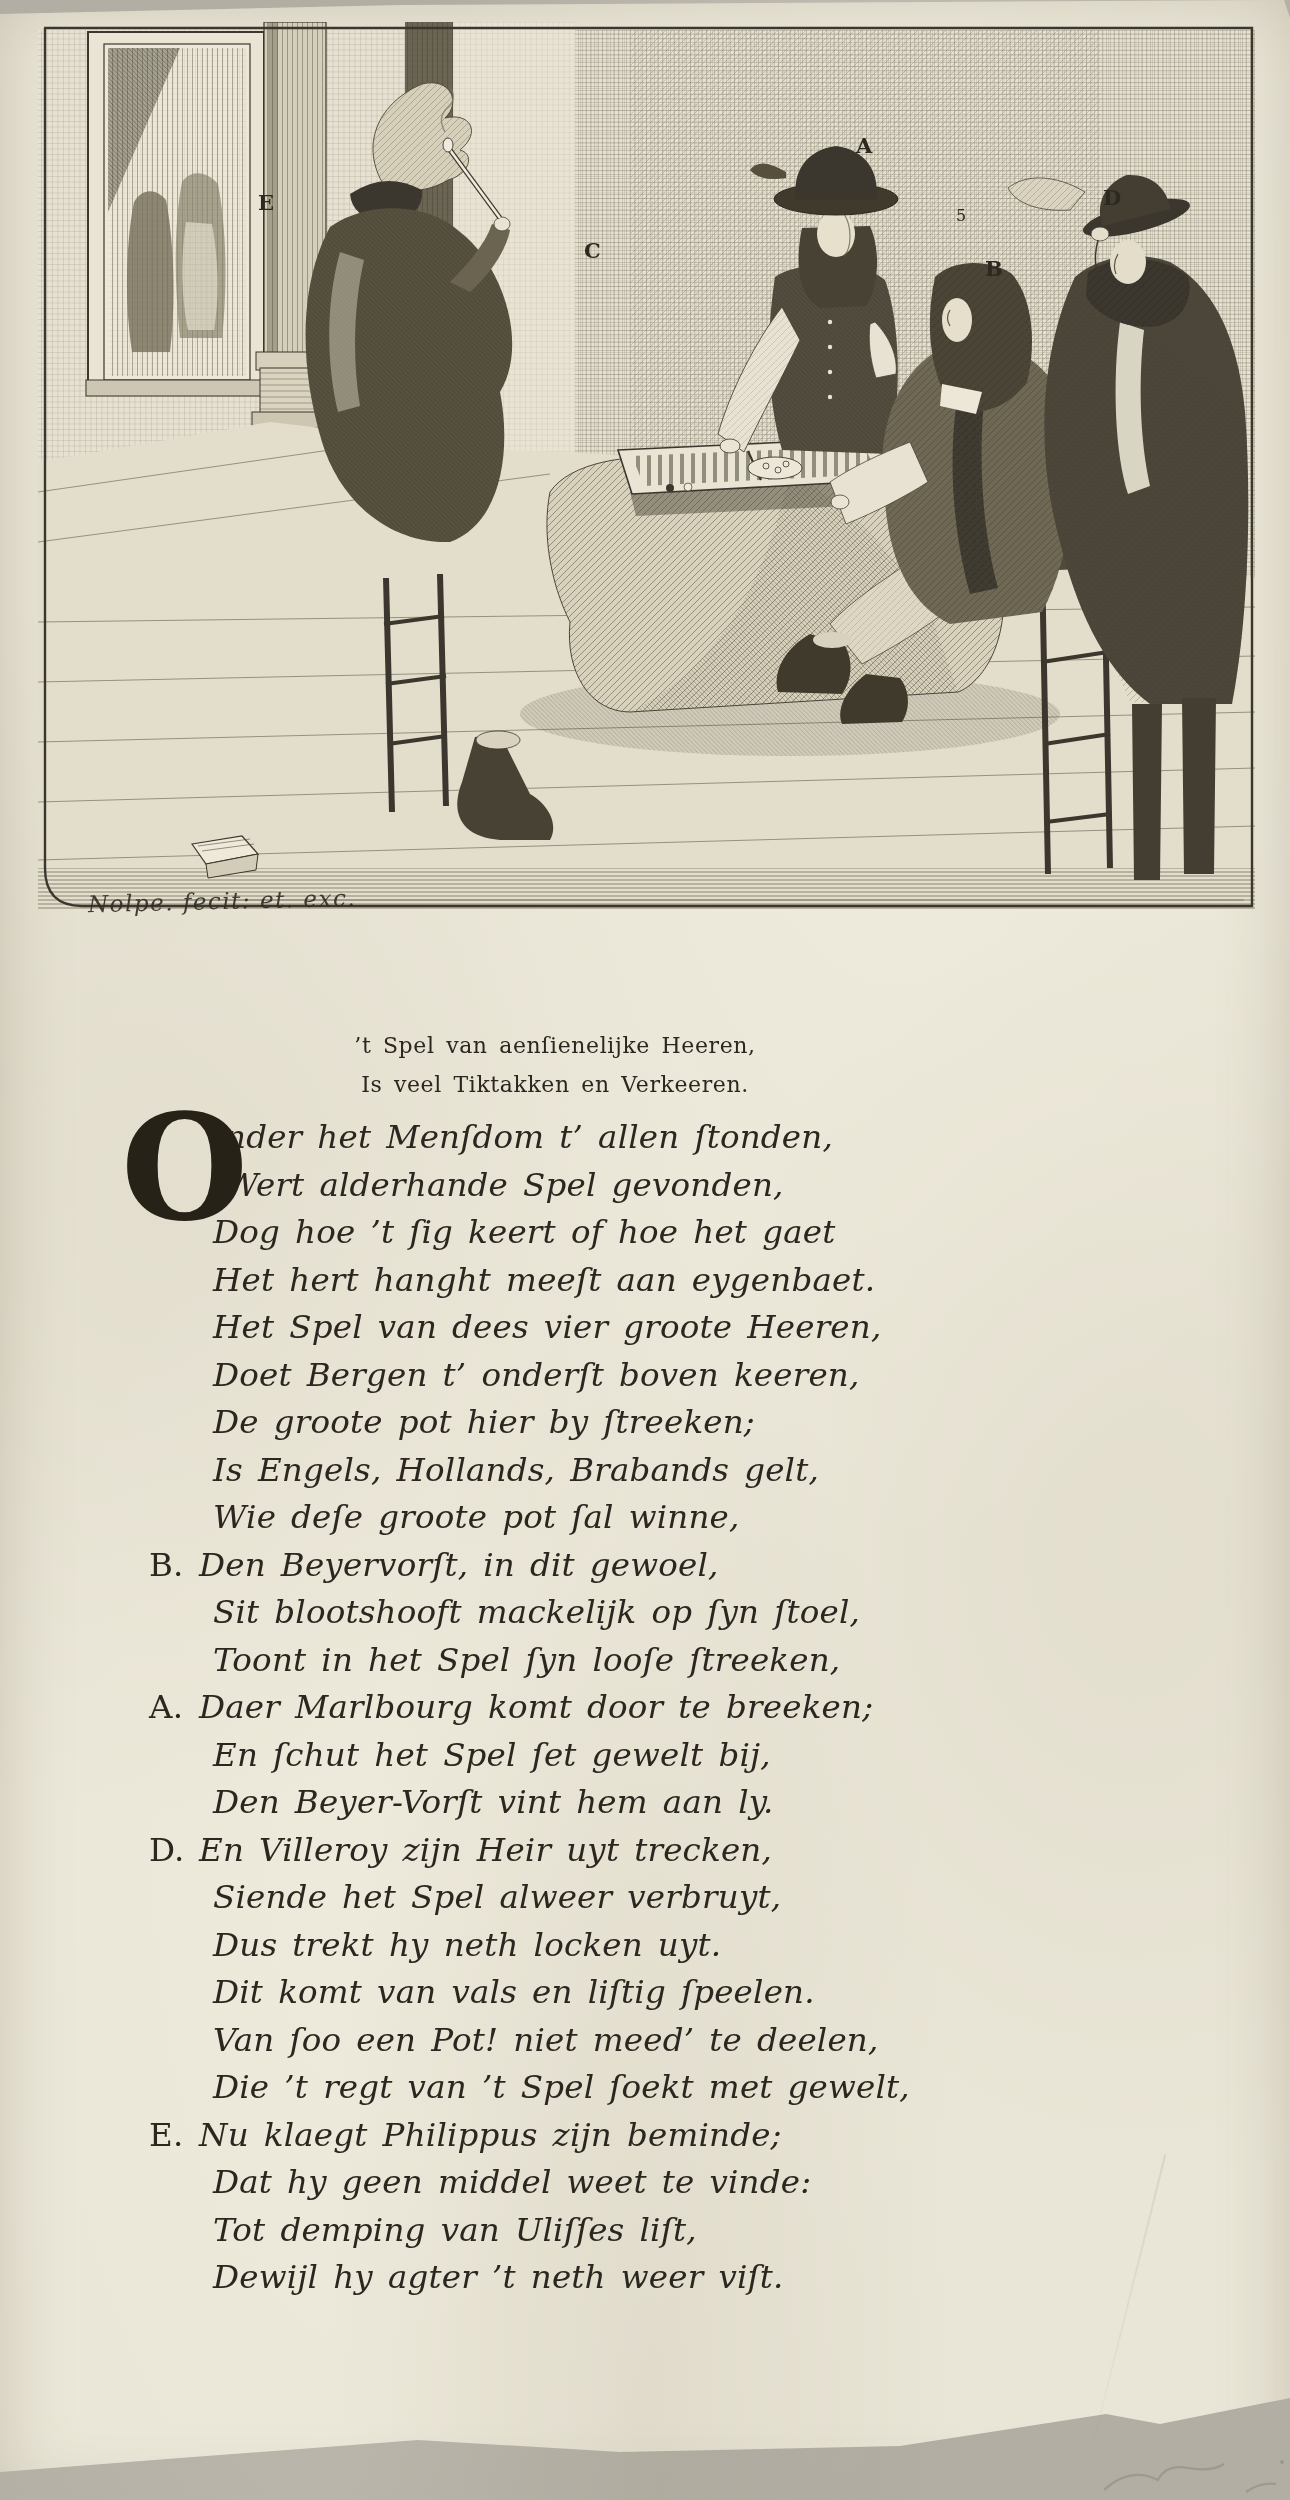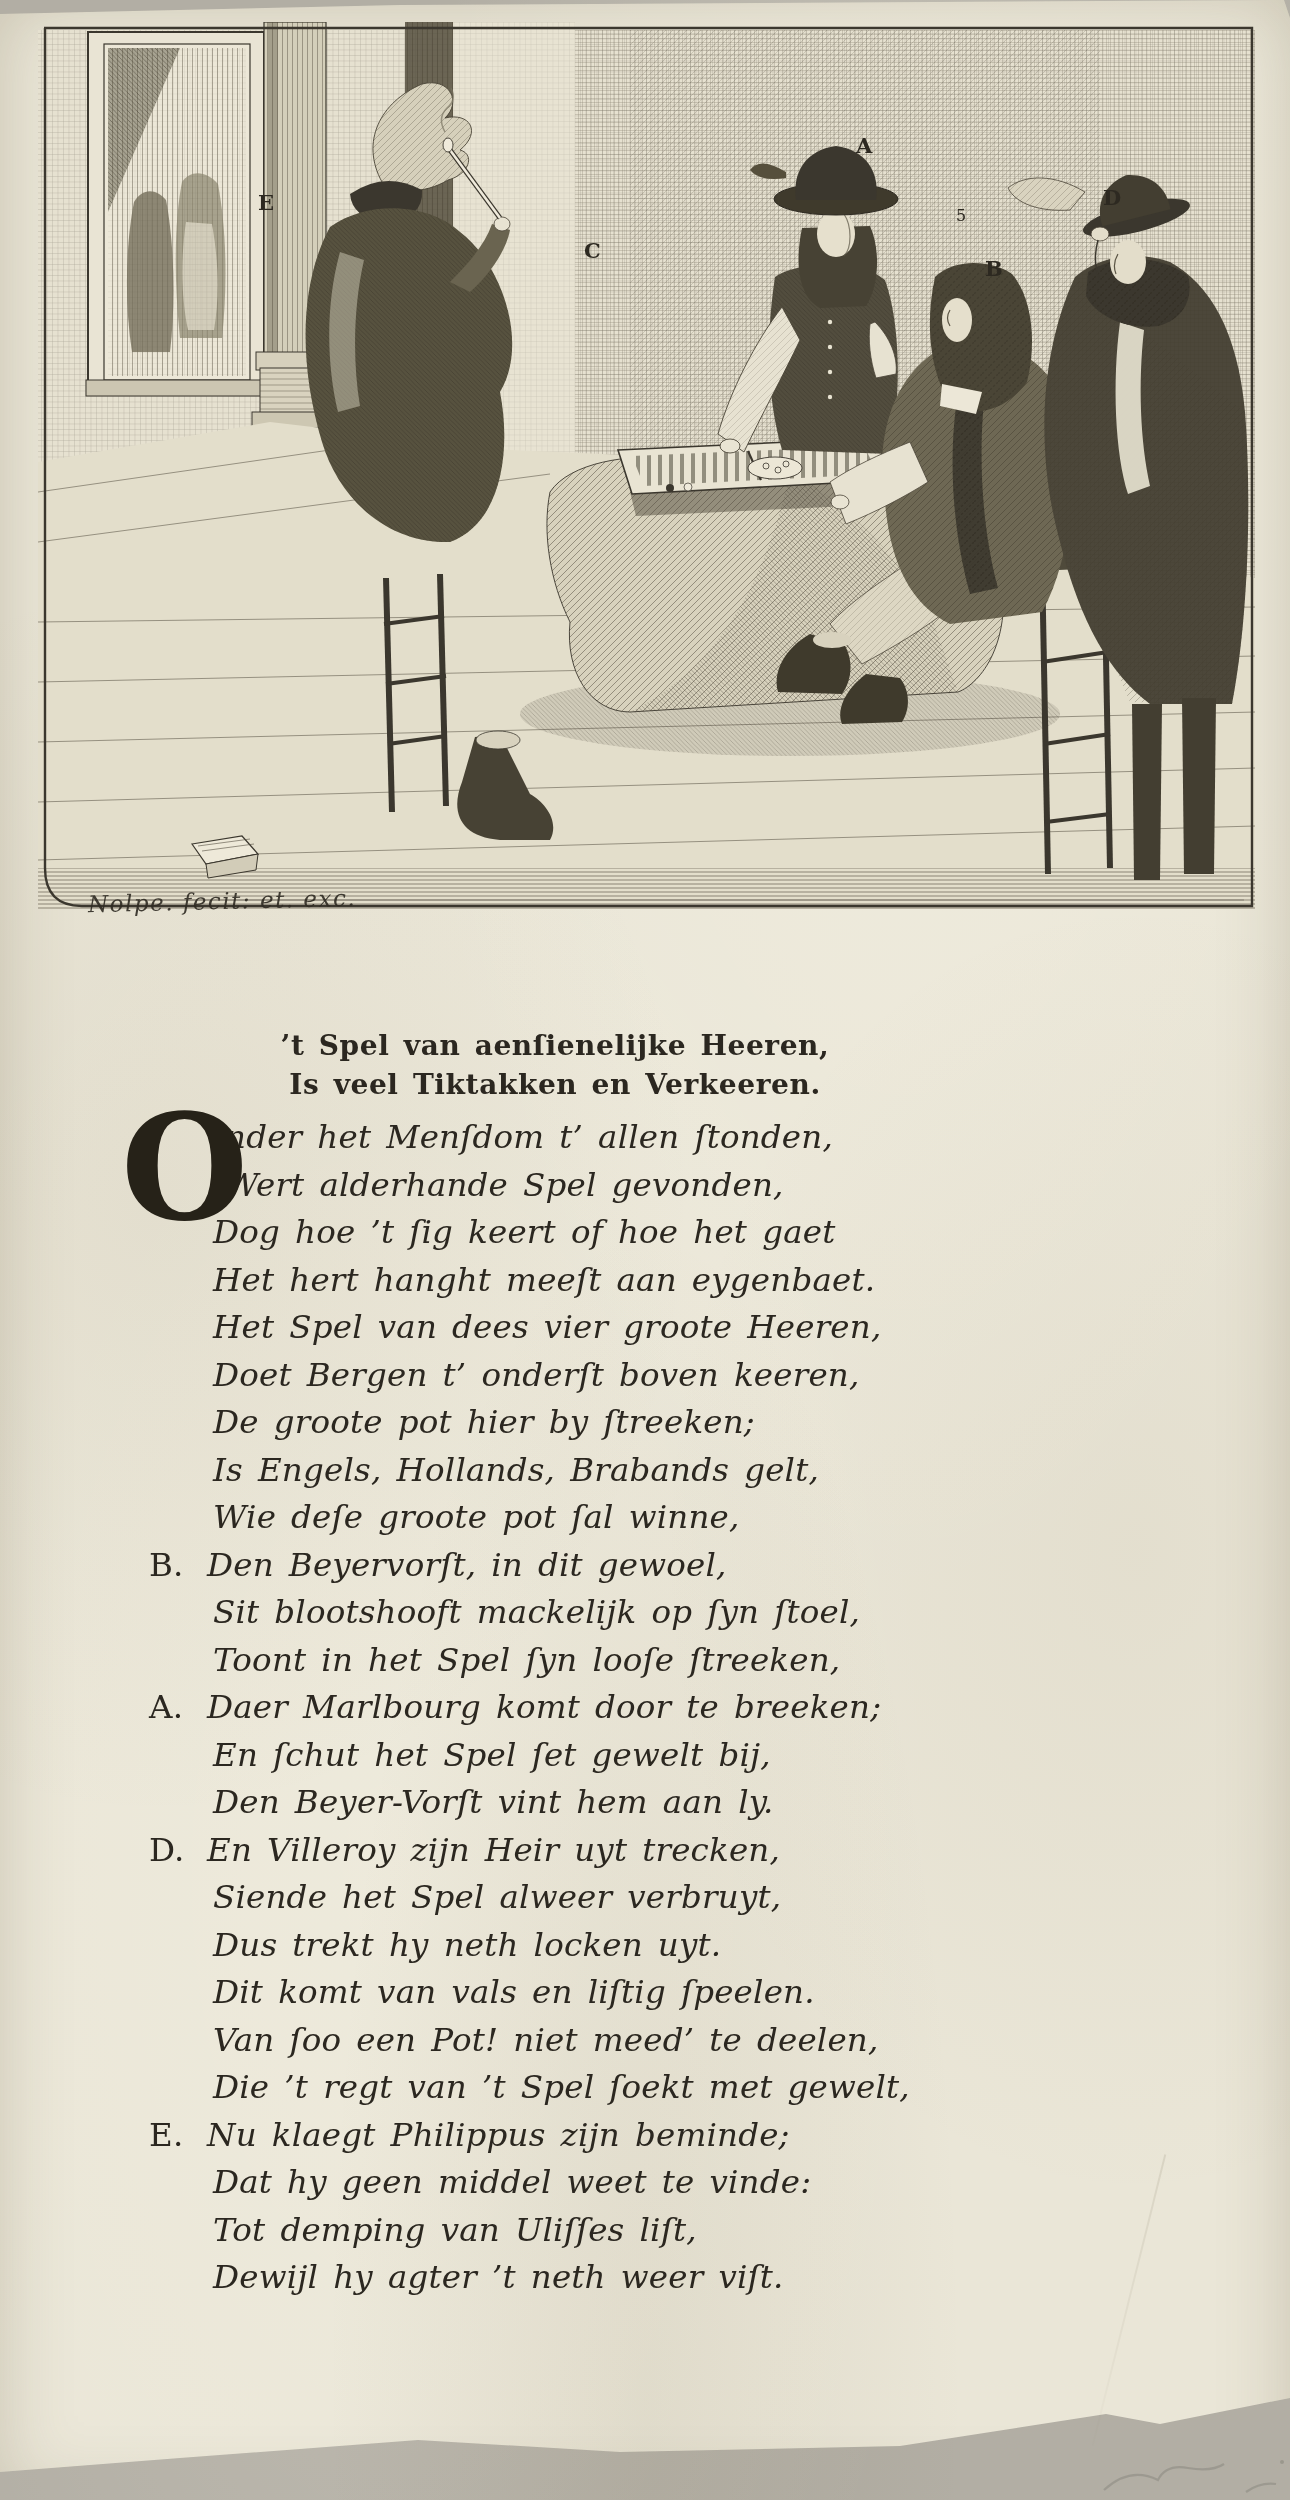--- a/index.html
+++ b/index.html
@@ -15,28 +15,28 @@
       radial-gradient(ellipse at 50% 96%, rgba(110,96,64,.09), transparent 35%),
       radial-gradient(ellipse at 70% 20%, rgba(255,252,240,.25), transparent 40%),
       radial-gradient(ellipse at 30% 75%, rgba(255,252,240,.18), transparent 45%);}
   .engraving{position:absolute;left:30px;top:22px;width:1233px;height:895px;}
   .engraving svg{display:block;width:100%;height:100%;}
   .fig-label{position:absolute;font:600 21px "DejaVu Serif",serif;color:#2d2921;letter-spacing:1px;}
   .fig-label.small{font-size:16px;font-weight:400;}
   .signature{position:absolute;left:58px;top:866px;font-style:italic;font-size:23px;color:#2f2b23;
              transform:rotate(-1.4deg);letter-spacing:1.5px;opacity:.9;}
   .title-block{position:absolute;left:205px;top:1026px;width:700px;text-align:center;color:#2b2720;}
-  .title-line{font-size:28px;line-height:39px;letter-spacing:.6px;word-spacing:4px;font-weight:bold;}
+  .title-line{font-size:22px;line-height:39px;letter-spacing:.6px;word-spacing:4px;}
   .poem{position:absolute;left:125px;top:1114px;width:1040px;color:#2b2720;}
   .drop-cap{position:absolute;left:-4px;top:2px;font-size:146px;line-height:104px;font-weight:700;color:#262218;}
   .p-line{height:47.5px;font-size:32.5px;line-height:47.5px;white-space:nowrap;word-spacing:4.5px;letter-spacing:.2px;}
   .p-line .txt{margin-left:88px;display:inline-block;font-style:italic;}
   .p-line.after-cap .txt{margin-left:100px;}
   .p-line.labeled .lab{display:inline-block;width:46px;margin-left:24px;}
-  .p-line.labeled .txt{margin-left:12px;}
+  .p-line.labeled .txt{margin-left:4px;}
   .crease{position:absolute;left:1128px;top:2150px;width:2px;height:300px;transform:rotate(14deg);
           background:linear-gradient(rgba(110,100,75,.14),rgba(110,100,75,.02));}
   .pencil{position:absolute;left:1096px;top:2450px;width:194px;height:50px;}
 </style>
 </head>
 <body>
 
 <div class="canvas">
   <div class="paper"></div>
   <div class="mottle"></div>

